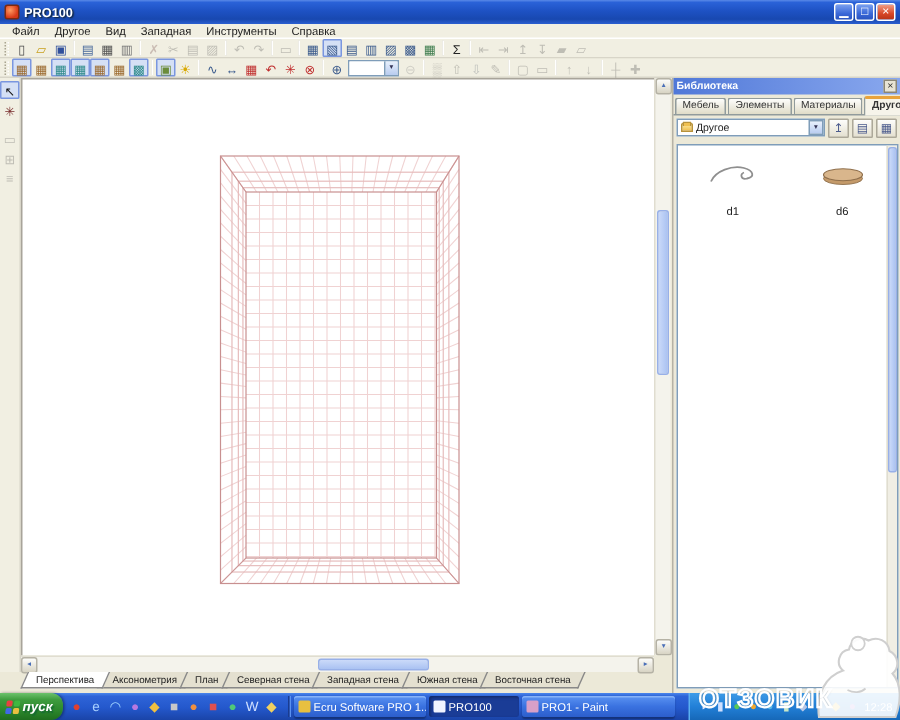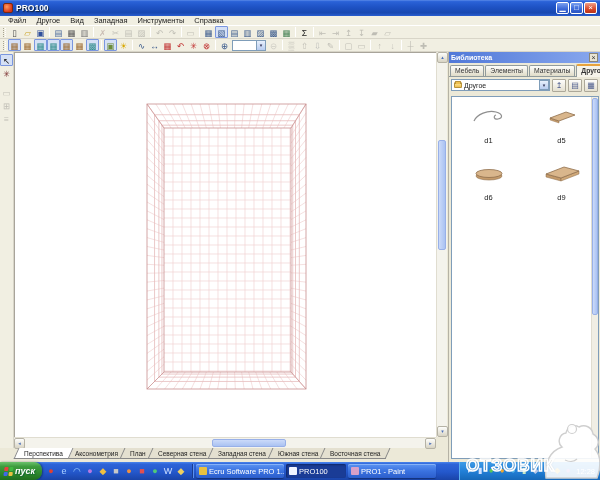--- a/index.html
+++ b/index.html
@@ -428,39 +428,24 @@
     <div class="lib-list">
       <div class="item-grid" id="itemGrid">
           <div class="lib-item">
             <svg viewBox="0 0 40 26">
               <path d="M5,17 C8,10 19,6 27,8 C34,10 34,14 29,15 C25,16 24,12 27,11" fill="none" stroke="#8f8f8f" stroke-width="1.2"></path>
             </svg>
             <div class="lbl">d1</div>
           </div>
           <div class="lib-item">
             <svg viewBox="0 0 40 26">
-              <polygon points="8,14 17,17 17,19 8,16" fill="#c49a6a" stroke="#8f6f4c" stroke-width="0.4"></polygon>
-              <polygon points="8,14 24,8 33,11 17,17" fill="#d9b68c" stroke="#8f6f4c" stroke-width="0.8"></polygon>
-            </svg>
-            <div class="lbl">d5</div>
-          </div>
-          <div class="lib-item">
-            <svg viewBox="0 0 40 26">
               <ellipse cx="20" cy="15" rx="13" ry="4" fill="#c49a6a" stroke="#8f6f4c" stroke-width="0.6"></ellipse>
               <ellipse cx="20" cy="12.5" rx="13" ry="4" fill="#d9b68c" stroke="#8f6f4c" stroke-width="0.8"></ellipse>
             </svg>
             <div class="lbl">d6</div>
-          </div>
-          <div class="lib-item">
-            <svg viewBox="0 0 40 26">
-              <polygon points="4,13 19,17 19,20 4,16" fill="#c49a6a" stroke="#8f6f4c" stroke-width="0.5"></polygon>
-              <polygon points="19,17 37,10 37,13 19,20" fill="#cfa878" stroke="#8f6f4c" stroke-width="0.5"></polygon>
-              <polygon points="4,13 22,6 37,10 19,17" fill="#d9b68c" stroke="#8f6f4c" stroke-width="0.8"></polygon>
-            </svg>
-            <div class="lbl">d9</div>
           </div>
         </div>
       <div class="lib-scroll">
         <span class="sthumb"></span>
       </div>
     </div>
   </div>
 </div>
 
 <div class="taskbar">
@@ -489,21 +474,21 @@
   <div class="tdiv"></div>
   <div style="display:flex;align-items:center;" id="taskButtons">
       <span class="task" style="width: 88px;">
         <span class="ticon" style="background: rgb(232, 192, 64);"></span>
         <span>Ecru Software PRO 1...</span>
       </span>
       <span class="task pressed" style="width: 60px;">
         <span class="ticon" style="background: rgb(240, 244, 255);"></span>
         <span>PRO100</span>
       </span>
-      <span class="task" style="width: 88px;">
+      <span class="task" style="width: 102px;">
         <span class="ticon" style="background: rgb(216, 160, 200);"></span>
         <span>PRO1 - Paint</span>
       </span>
     </div>
   <div class="tray">
     <span id="trayIcons" style="display:flex;gap:1px;">
         <span class="tri" style="color: rgb(224, 232, 255);">◗</span>
         <span class="tri" style="color: rgb(207, 224, 255);">▮</span>
         <span class="tri" style="color: rgb(88, 200, 88);">●</span>
         <span class="tri" style="color: rgb(240, 168, 48);">●</span>

